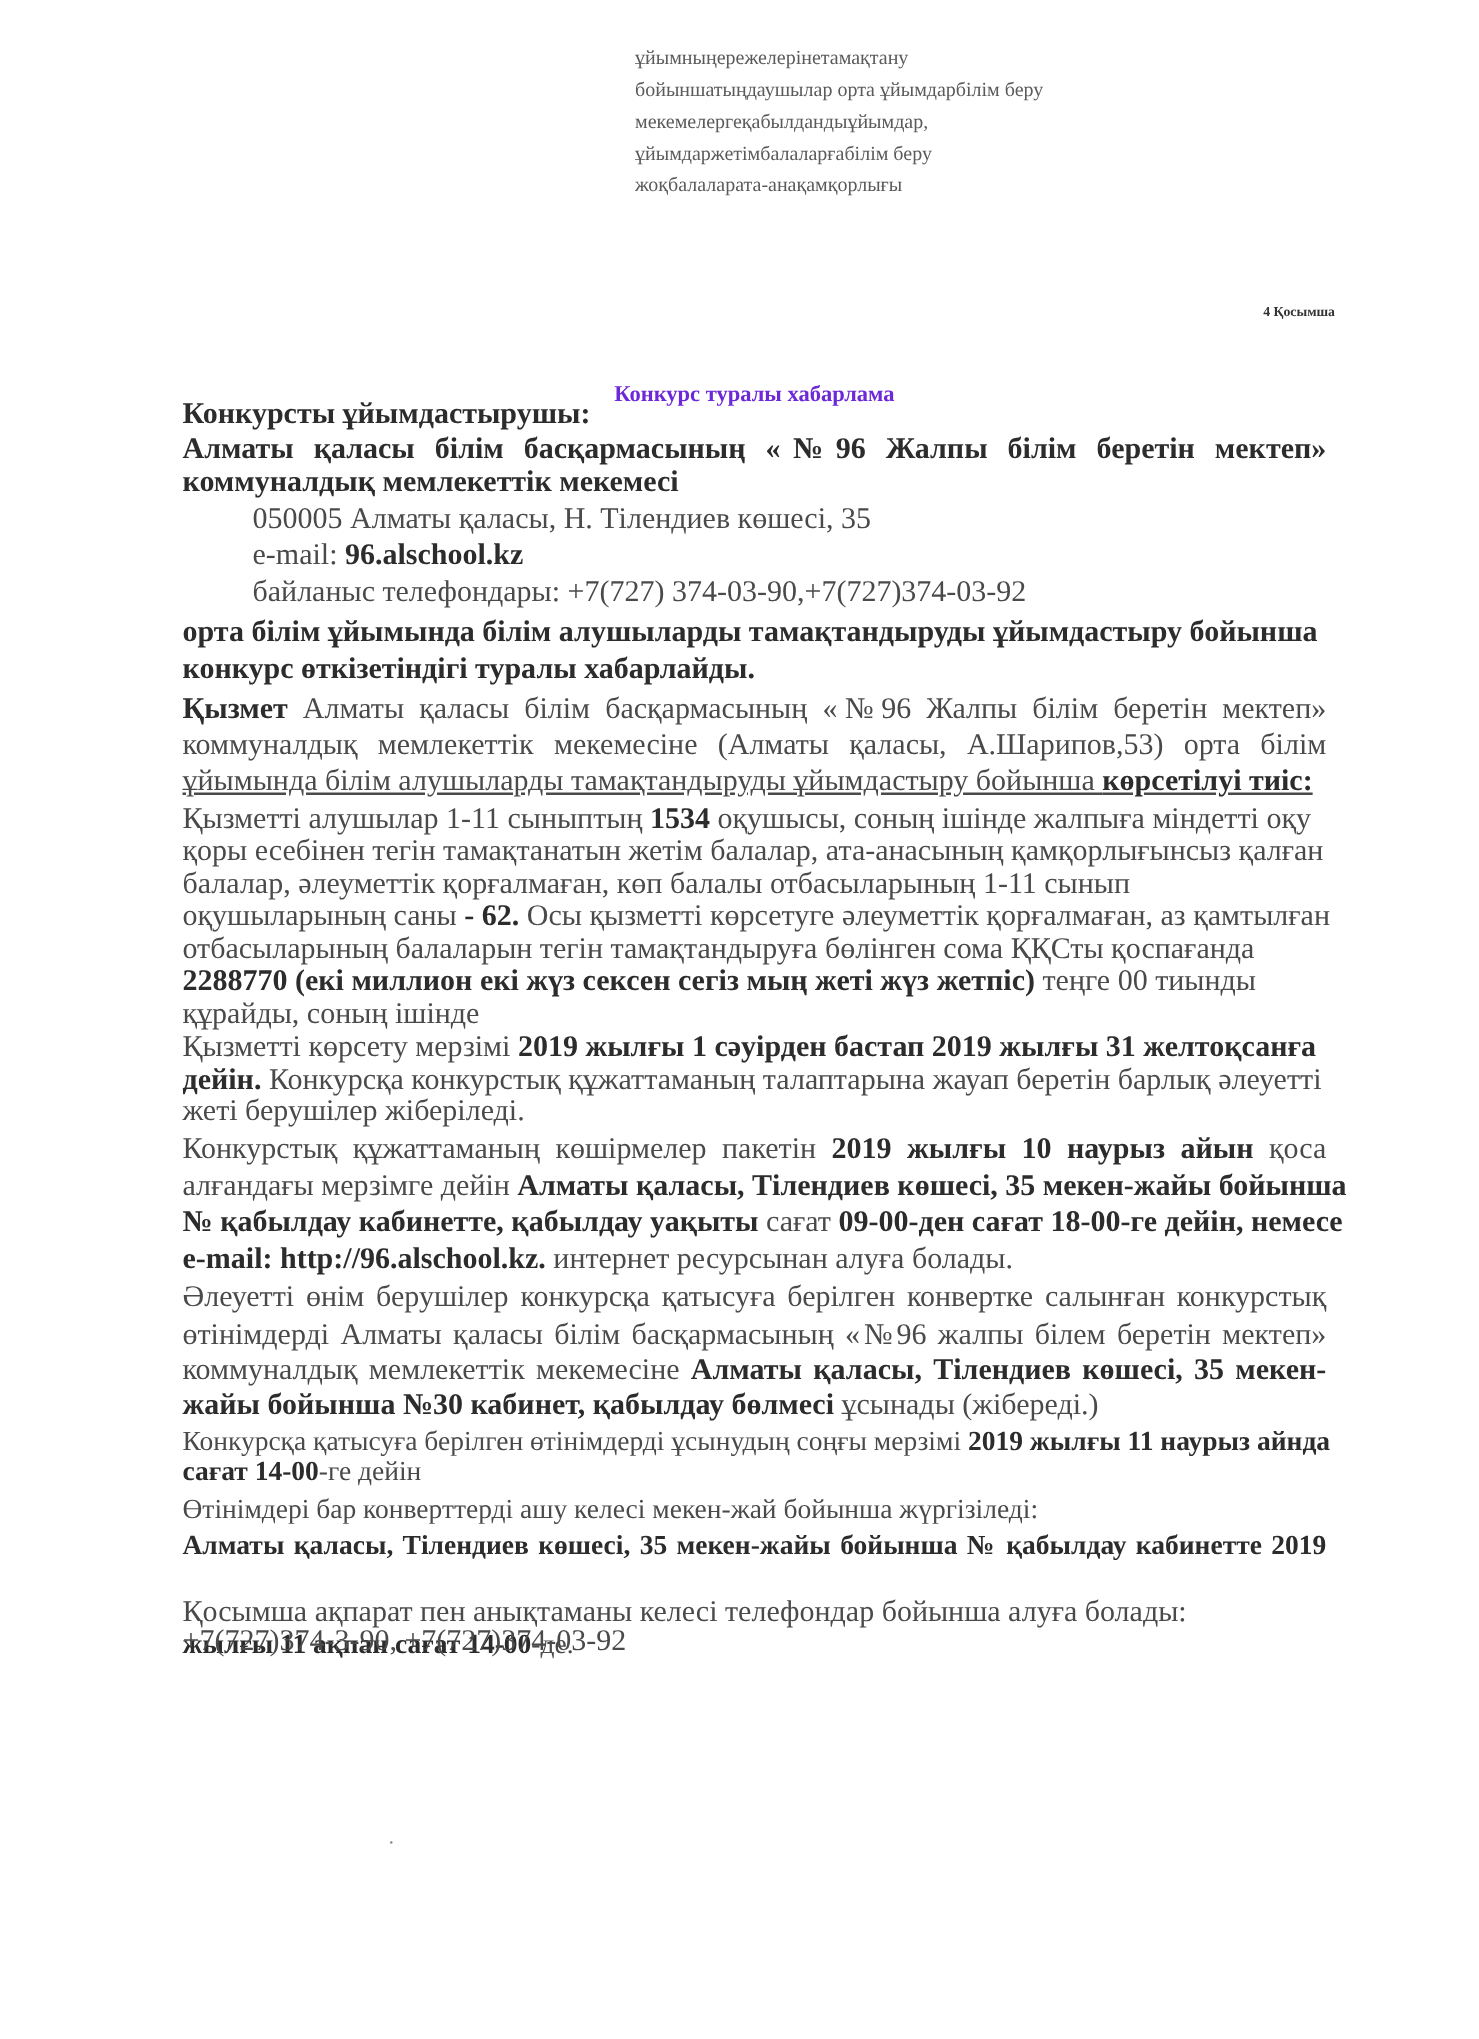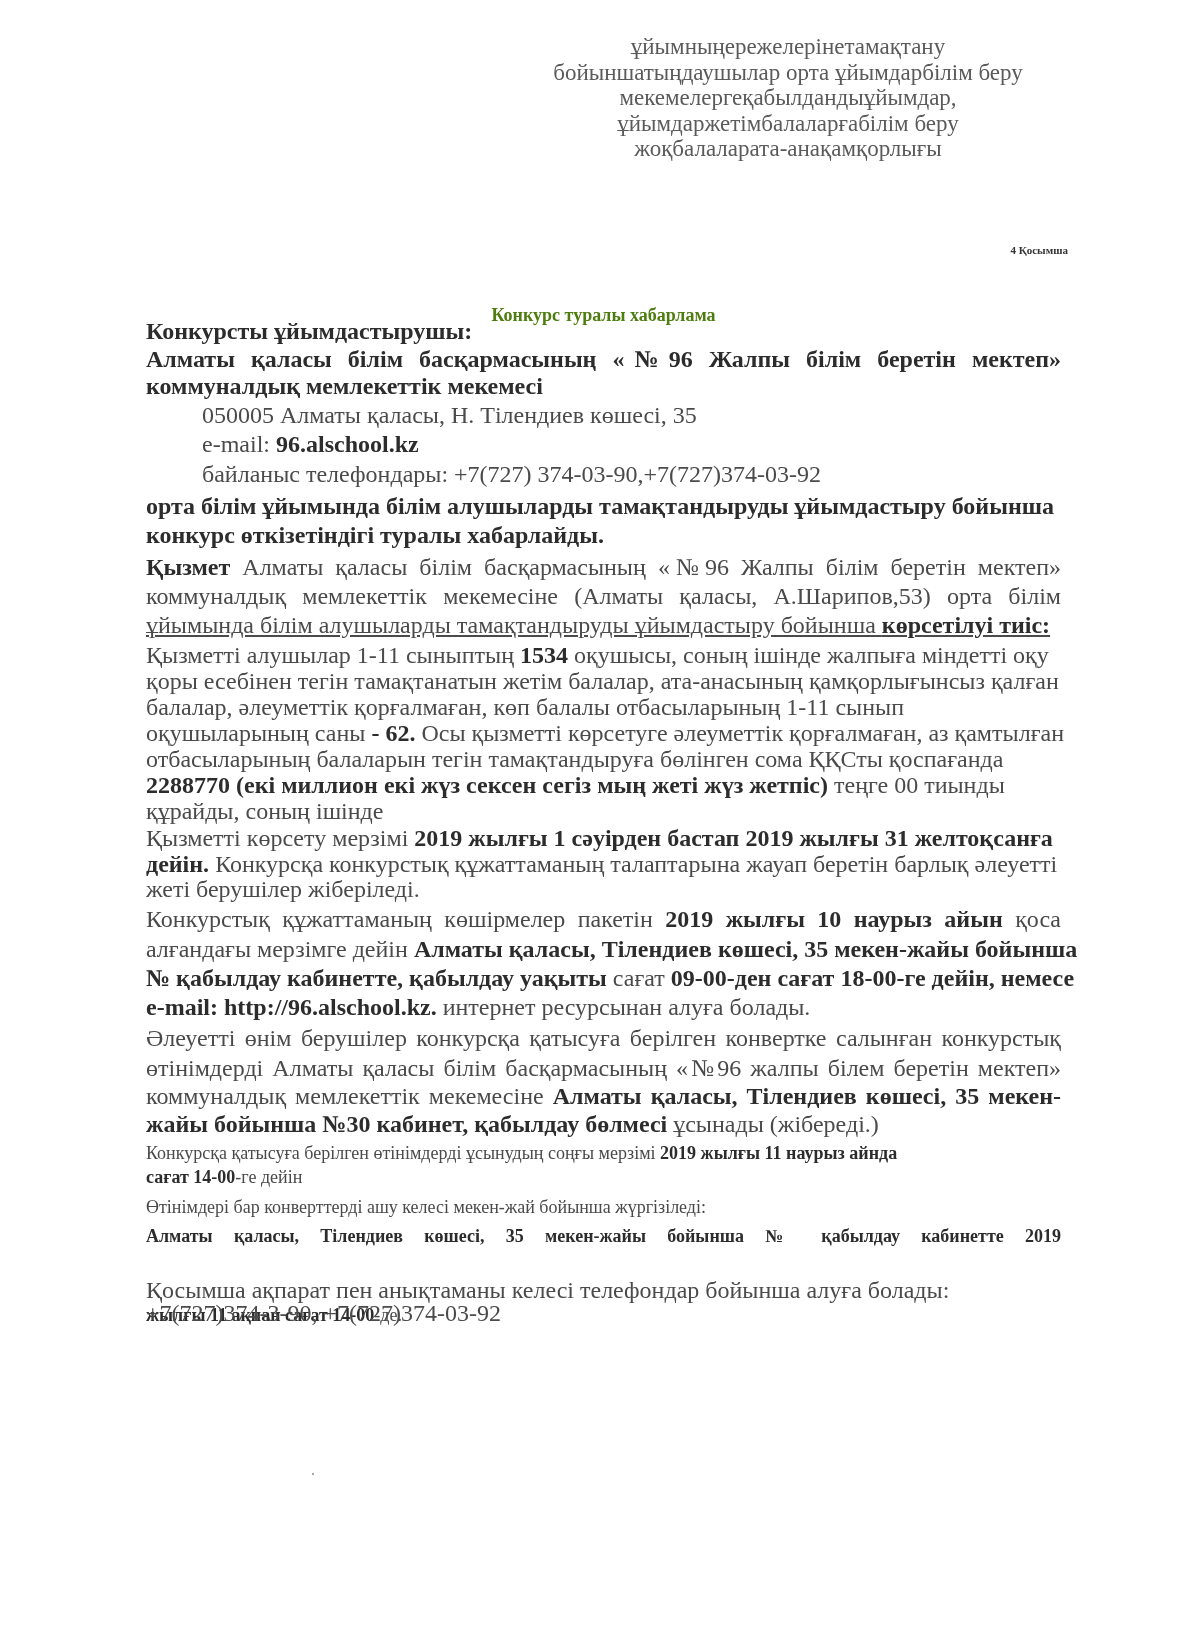--- a/index.html
+++ b/index.html
@@ -4,41 +4,41 @@
   <style>
     html, body { margin: 0; padding: 0; background: #ffffff; }
     body {
       width: 1183px; height: 1631px; position: relative; overflow: hidden;
       font-family: "Liberation Serif", "DejaVu Serif", serif;
       color: #4a4a4a;
     }
     .page { position: absolute; left: 0; top: 0; width: 1183px; height: 1631px; }
     .header-block {
       position: absolute; right: 115px; top: 34px; width: 560px;
-      text-align: center; font-size: 23px; line-height: 25.6px; color: #5a5a5a;
+      text-align: left; font-size: 16px; line-height: 25.6px; color: #5a5a5a;
     }
     .annex {
       position: absolute; right: 115px; top: 244px;
       font-size: 11px; font-weight: bold; color: #333;
     }
     .body-block {
       position: absolute; left: 146px; top: 0; width: 915px;
     }
     .title {
       position: absolute; left: 0; top: 305px; width: 915px; text-align: center;
-      font-size: 18px; font-weight: bold; color: #4d7c0f;
+      font-size: 18px; font-weight: bold; color: #6d28d9;
     }
     .line {
       position: absolute; left: 0; width: 915px; white-space: nowrap;
       font-size: 24px; line-height: 22px;
     }
     .justify { text-align: justify; text-align-last: justify; }
     .indent { left: 56px; }
     b, .b { font-weight: bold; color: #2c2c2c; }
-    .small { font-size: 18px; }
+    .small { font-size: 22px; }
     .dot { position: absolute; left: 312px; top: 1473px; width: 2px; height: 2px; background: #888; border-radius: 1px; }
   </style>
 </head>
 <body>
 
 <div class="page">
 
   <div class="header-block">
     <div>ұйымныңережелерінетамақтану</div>
     <div>бойыншатыңдаушылар орта ұйымдарбілім беру</div>

